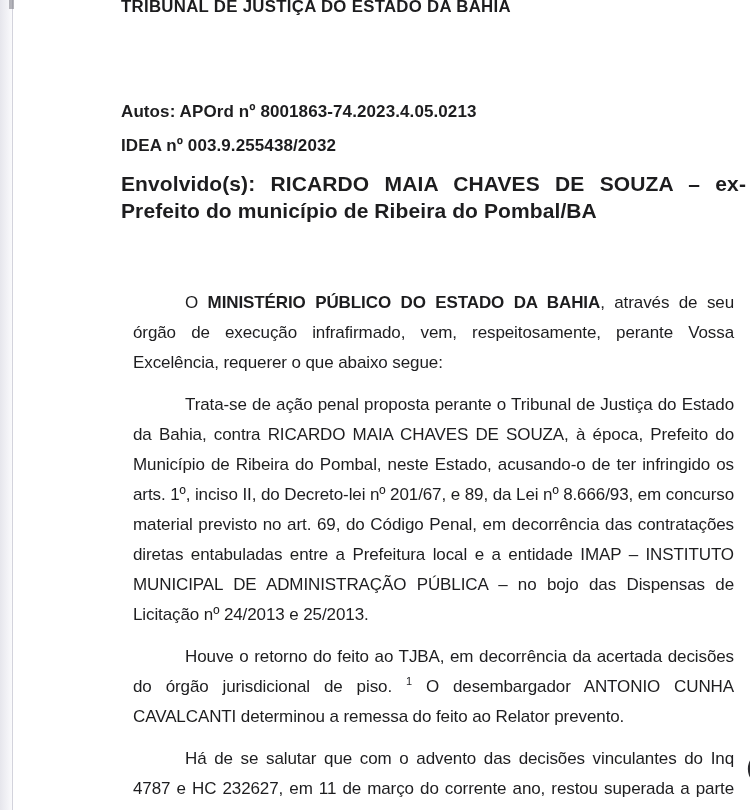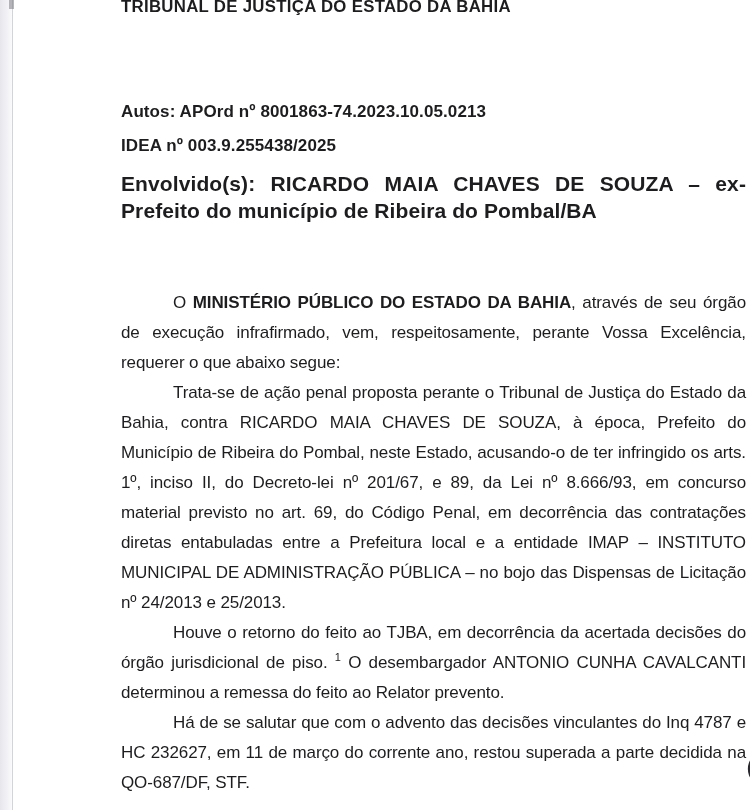--- a/index.html
+++ b/index.html
@@ -62,21 +62,21 @@
     font-weight: 700;
     line-height: 27px;
     text-align: justify;
     margin: 0;
     letter-spacing: 0.1px;
   }
   .body-text {
     margin-top: 64px;
   }
   .body-text p {
-    margin: 0;
+    margin: 12px;
     font-size: 17px;
     line-height: 30px;
     text-align: justify;
     text-indent: 52px;
     letter-spacing: -0.1px;
   }
   .body-text p .bold-inline {
     font-weight: 700;
   }
   sup.footnote-ref {
@@ -95,22 +95,22 @@
 </head>
 <body>
 
 <div class="page-edge"></div>
 
 <div class="content">
 
   <div class="doc-title">TRIBUNAL DE JUSTIÇA DO ESTADO DA BAHIA</div>
 
   <div class="meta">
-    <p class="meta-line">Autos: APOrd nº 8001863-74.2023.10.05.0213</p>
-    <p class="meta-line">IDEA nº 003.9.255438/2025</p>
+    <p class="meta-line">Autos: APOrd nº 8001863-74.2023.4.05.0213</p>
+    <p class="meta-line">IDEA nº 003.9.255438/2032</p>
     <p class="meta-envolvido">Envolvido(s): RICARDO MAIA CHAVES DE SOUZA – ex-Prefeito do município de Ribeira do Pombal/BA</p>
   </div>
 
   <div class="body-text">
 
     <p><span>O </span><span class="bold-inline">MINISTÉRIO PÚBLICO DO ESTADO DA BAHIA</span><span>, através de seu órgão de execução infrafirmado, vem, respeitosamente, perante Vossa Excelência, requerer o que abaixo segue:</span></p>
 
     <p>Trata-se de ação penal proposta perante o Tribunal de Justiça do Estado da Bahia, contra RICARDO MAIA CHAVES DE SOUZA, à época, Prefeito do Município de Ribeira do Pombal, neste Estado, acusando-o de ter infringido os arts. 1º, inciso II, do Decreto-lei nº 201/67, e 89, da Lei nº 8.666/93, em concurso material previsto no art. 69, do Código Penal, em decorrência das contratações diretas entabuladas entre a Prefeitura local e a entidade IMAP – INSTITUTO MUNICIPAL DE ADMINISTRAÇÃO PÚBLICA – no bojo das Dispensas de Licitação nº 24/2013 e 25/2013.</p>
 
     <p><span>Houve o retorno do feito ao TJBA, em decorrência da acertada decisões do órgão jurisdicional de piso. </span><sup class="footnote-ref">1</sup><span> O desembargador ANTONIO CUNHA CAVALCANTI determinou a remessa do feito ao Relator prevento.</span></p>

